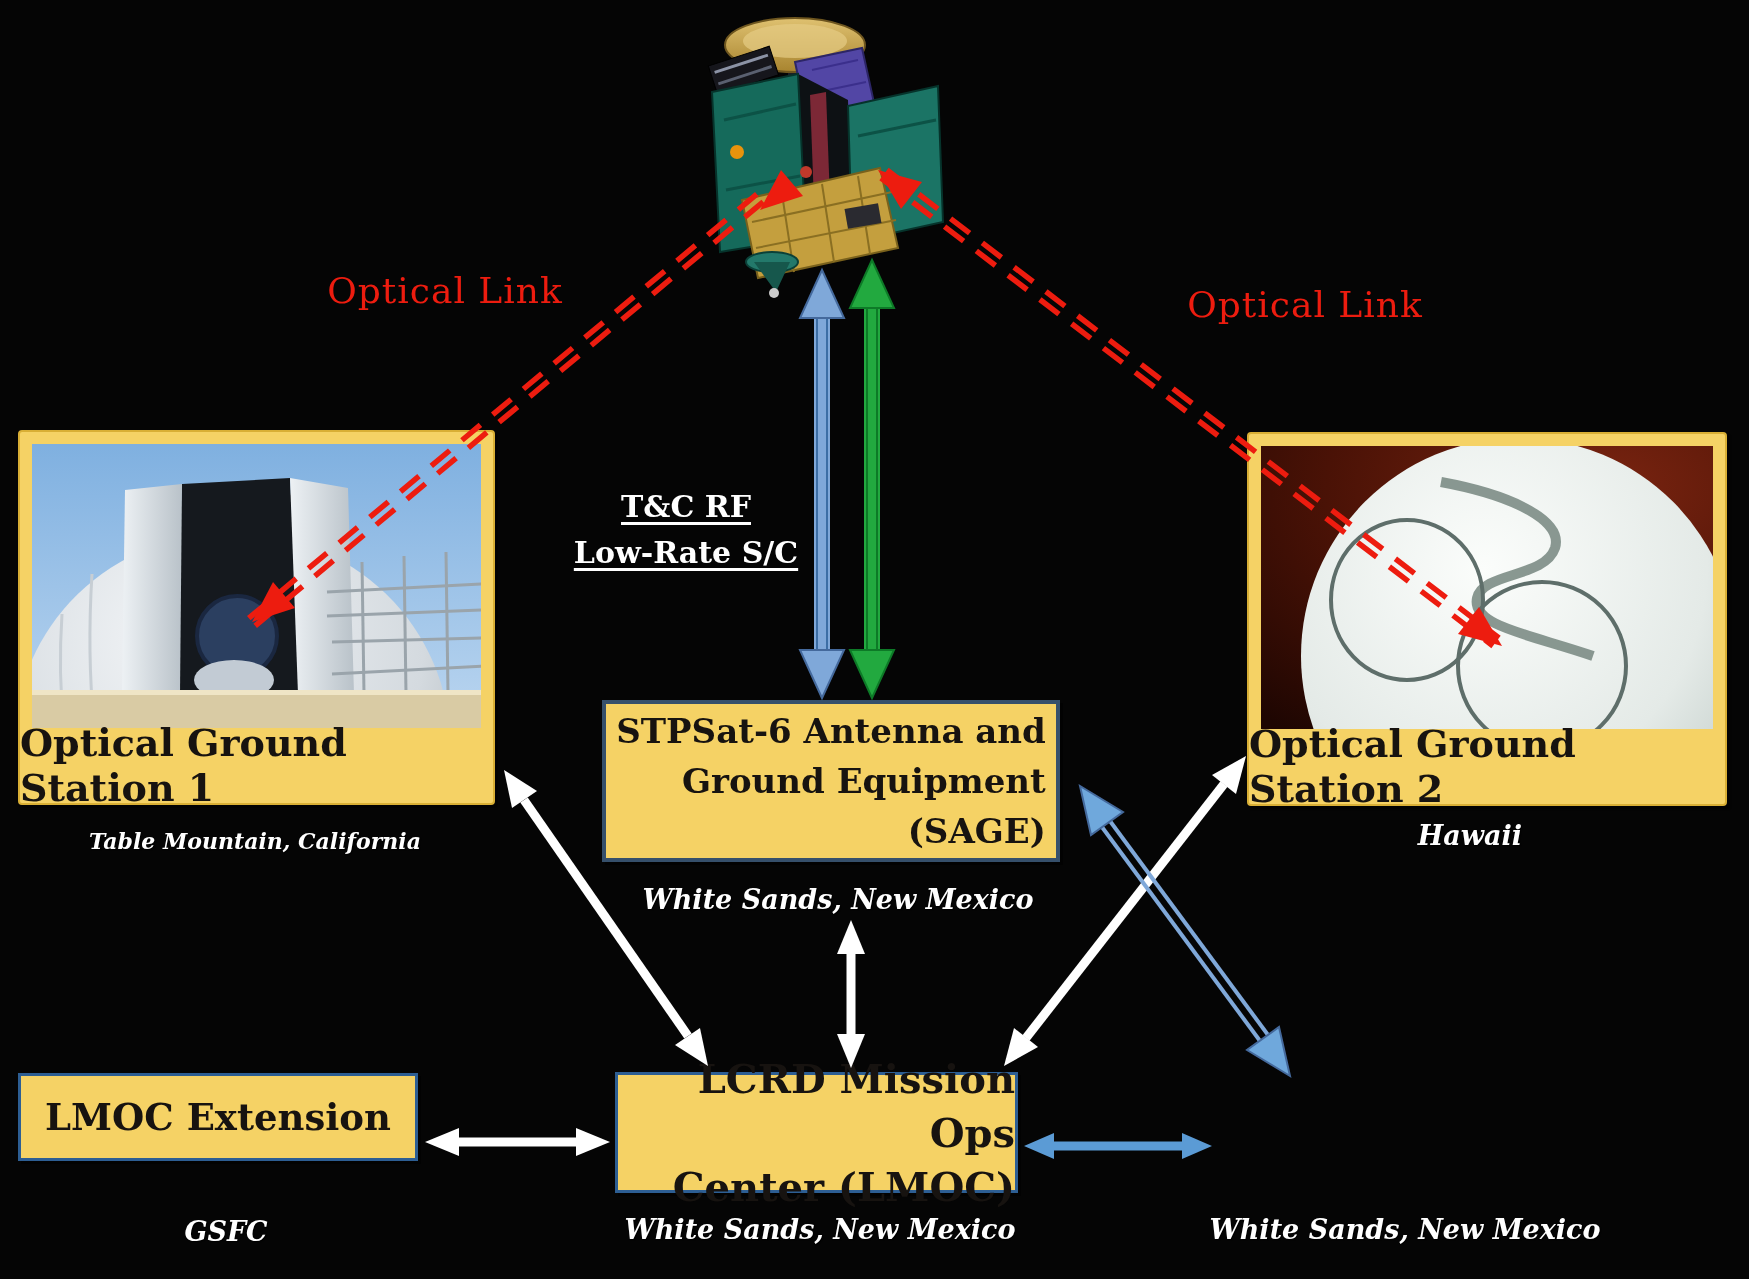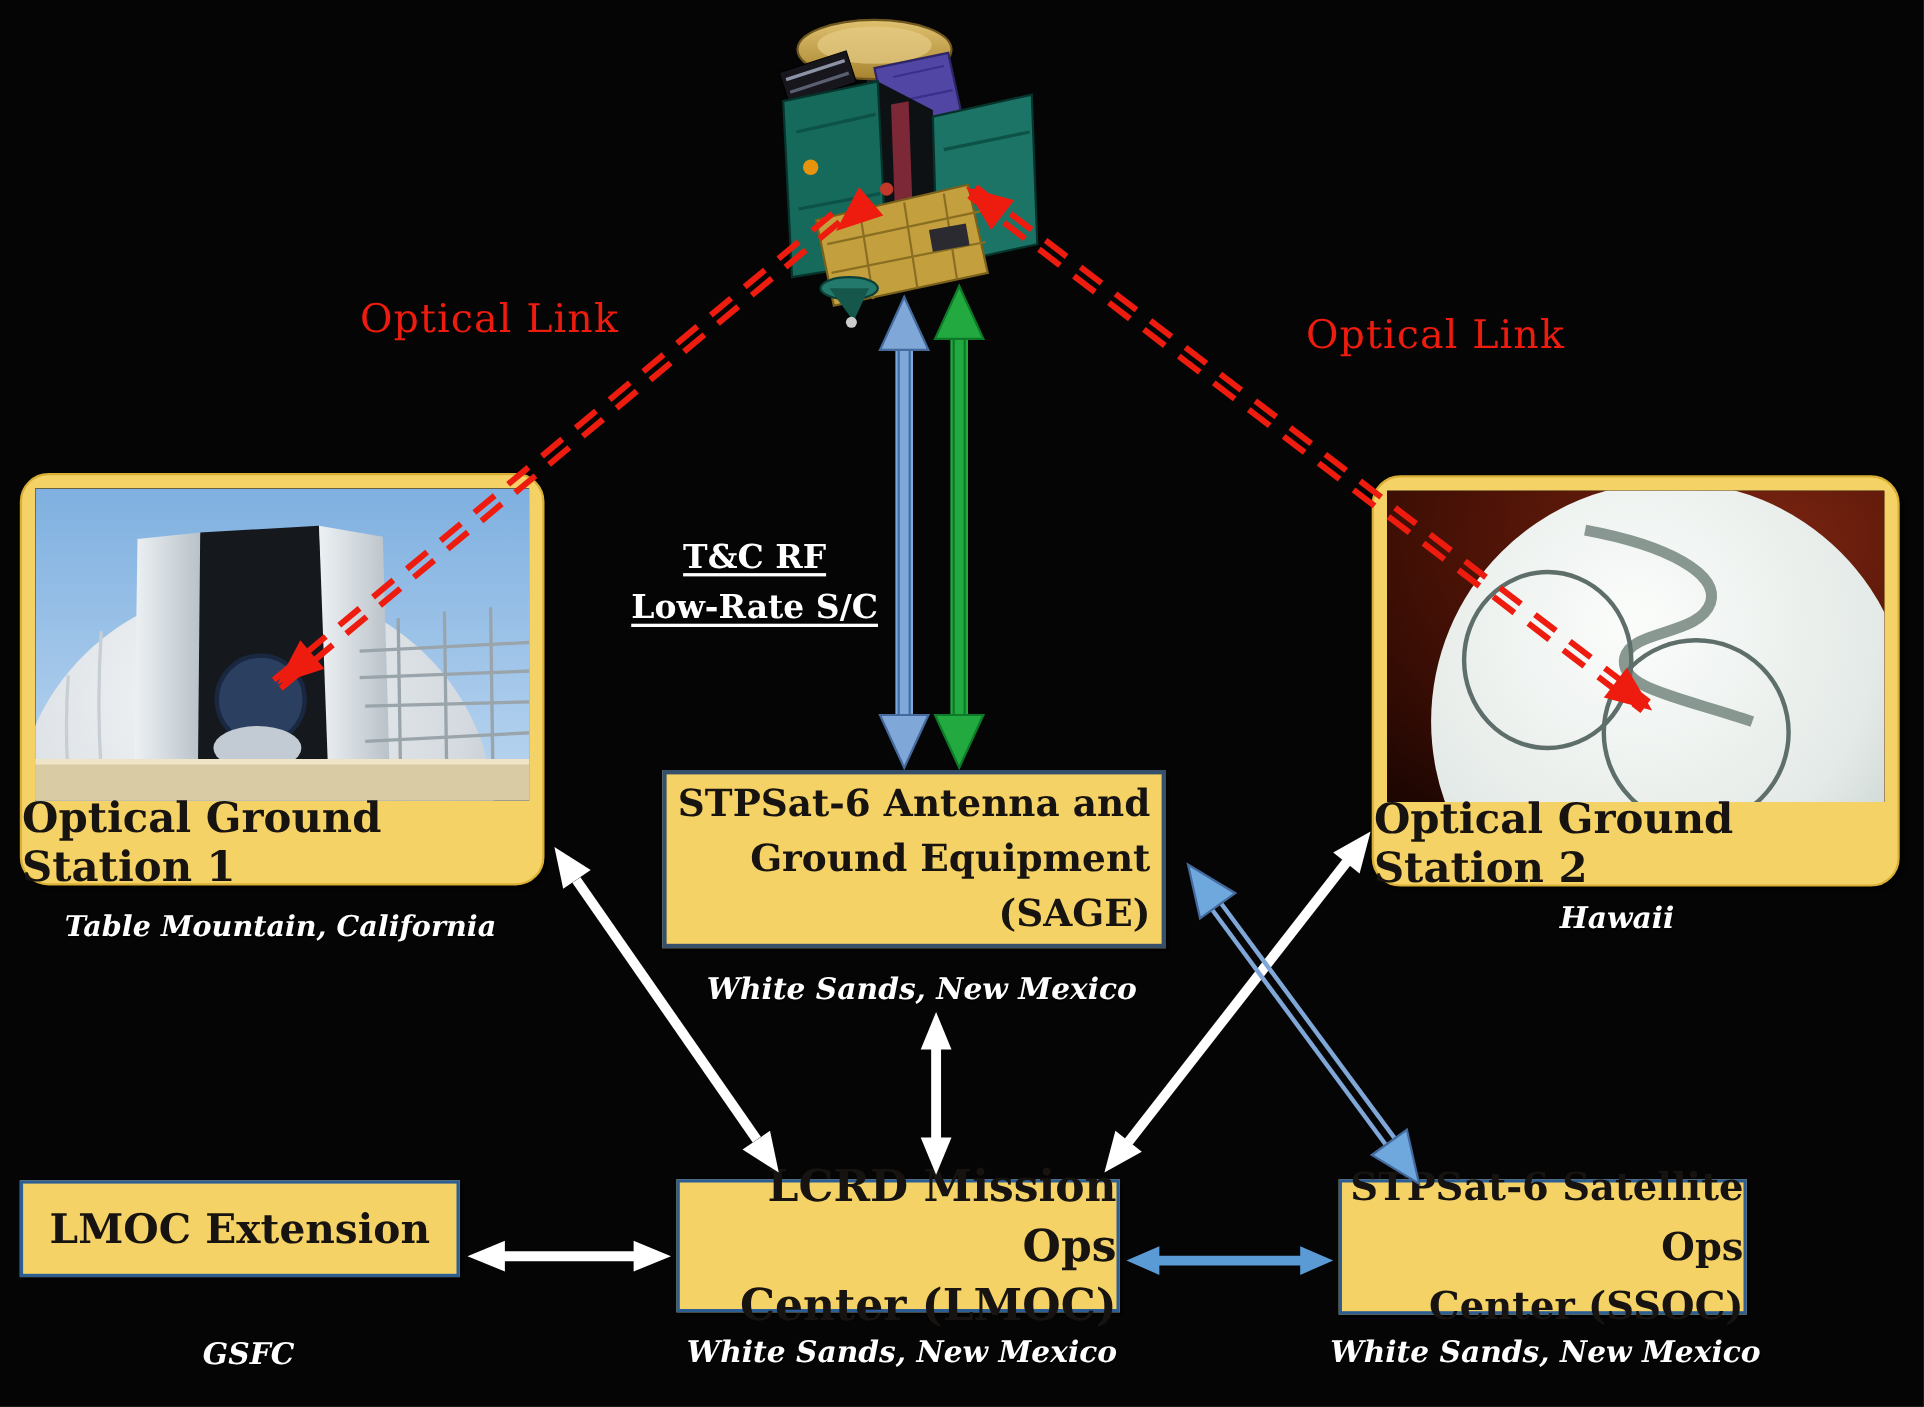--- a/index.html
+++ b/index.html
@@ -16,21 +16,21 @@
   .box-node{
     position:absolute; background:var(--gold,#F5D265); border:3px solid var(--box-border,#2D5E93);
     display:flex; align-items:center; justify-content:center; box-sizing:border-box;
     box-shadow:3px 3px 0 rgba(0,0,0,.55);
   }
   .node-label{
     white-space:pre-line; text-align:right; font-weight:bold; color:var(--text-dark,#171310);
   }
   .ogs-node{
     position:absolute; background:var(--gold,#F5D265); border:2px solid var(--gold-border,#D9AF35);
-    border-radius:26px; box-sizing:border-box; box-shadow:3px 3px 2px rgba(0,0,0,.6);
+    border-radius:4px; box-sizing:border-box; box-shadow:3px 3px 2px rgba(0,0,0,.6);
   }
   .ogs-photo{position:absolute; left:12px; top:12px; right:12px; overflow:hidden; background:#000;}
   .ogs-label{
     position:absolute; left:0; right:0; bottom:0; height:76px; display:flex; align-items:center; justify-content:center;
     font-weight:bold; font-size:38px; color:var(--text-dark,#171310);
   }
   .caption{
     position:absolute; text-align:center; font-weight:bold; font-style:italic;
     color:var(--caption-white,#fff); font-size:27px; text-shadow:1px 1px 1px #000;
   }
@@ -98,21 +98,21 @@
           <line x1="372" y1="112" x2="374" y2="250"></line>
           <line x1="414" y1="108" x2="416" y2="250"></line>
           <line x1="300" y1="230" x2="452" y2="222"></line>
         </g>
         <rect x="0" y="246" width="453" height="38" fill="#D9CBA4"></rect>
         <rect x="0" y="246" width="453" height="5" fill="#EFE5C6"></rect>
       </svg>
     </div>
     <div class="ogs-label">Optical Ground Station 1</div>
   </div>
-  <div class="caption" style="left:30px; top:828px; width:450px; font-size:26px;">Table Mountain, California</div>
+  <div class="caption" style="left:30px; top:828px; width:450px; font-size:22px;">Table Mountain, California</div>
 
   <div class="ogs-node" style="left:1247px; top:432px; width:480px; height:374px;">
     <div class="ogs-photo" style="height:283px;">
       <svg width="456" height="283" viewBox="0 0 456 283">
         <defs>
           <radialGradient id="marG" cx="0.75" cy="0.15" r="1.1">
             <stop offset="0" stop-color="#7A2410"></stop>
               <stop offset="0.55" stop-color="#4A1206"></stop>
               <stop offset="1" stop-color="#1E0602"></stop>
           </radialGradient>
@@ -144,24 +144,20 @@
     <div class="node-label" style="font-size:37px;">LMOC Extension</div>
   </div>
   <div class="caption" style="left:26px; top:1216px; width:400px;">GSFC</div>
 
   <div class="box-node" style="left:615px; top:1072px; width:403px; height:121px;">
     <div class="node-label" style="font-size:40px; line-height:54px;">LCRD Mission Ops
 Center (LMOC)</div>
   </div>
   <div class="caption" style="left:610px; top:1214px; width:420px;">White Sands, New Mexico</div>
 
-  <div class="box-node" style="left:1217px; top:1072px; width:371px; height:123px;">
-    <div class="node-label" style="font-size:35px; line-height:54px;">STPSat-6 Satellite Ops
-Center (SSOC)</div>
-  </div>
   <div class="caption" style="left:1190px; top:1214px; width:430px;">White Sands, New Mexico</div>
 
   <div class="red-label" style="left:320px; top:270px; width:250px;">Optical Link</div>
   <div class="red-label" style="left:1165px; top:284px; width:280px;">Optical Link</div>
   <div class="rf-label" style="left:556px; top:484px; width:260px;">
     <div>T&amp;C RF</div>
     <div>Low-Rate S/C</div>
   </div>
 
   <svg id="overlay" width="1749" height="1279" viewBox="0 0 1749 1279">

